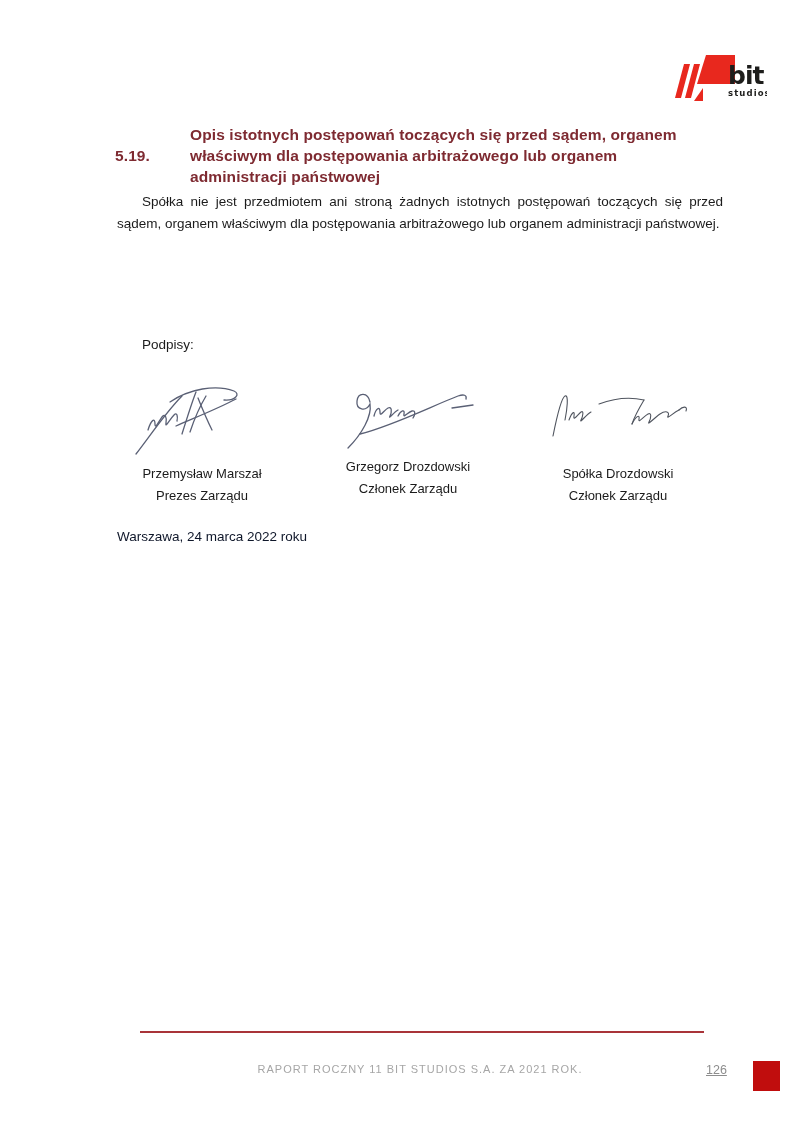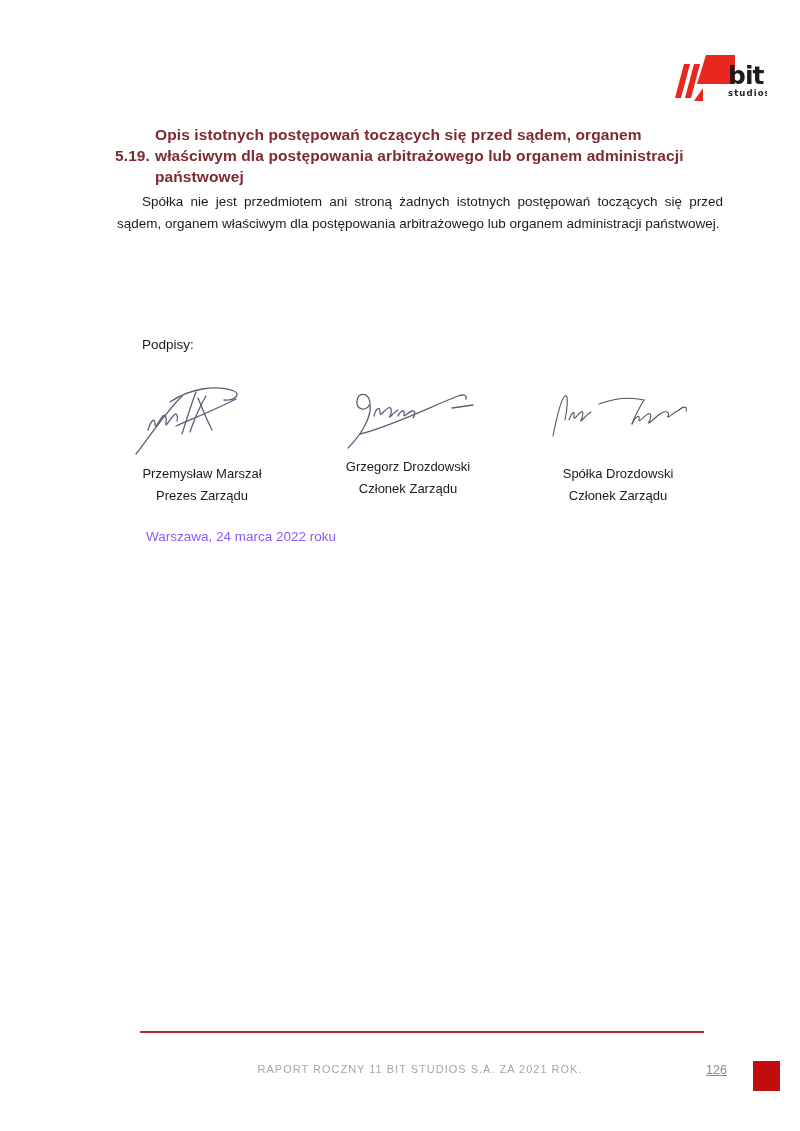--- a/index.html
+++ b/index.html
@@ -19,21 +19,21 @@
 
   
   .heading {
     position: absolute; left: 95px; top: 124px; width: 590px;
     display: flex; align-items: center;
     color: #7e2a31;
     font-size: 15.5px; font-weight: bold; line-height: 21px;
     letter-spacing: 0.1px;
   }
   .heading .num { flex: 0 0 40px; }
-  .heading .title { flex: 1 1 auto; max-width: 545px; }
+  .heading .title { flex: 1 1 auto; max-width: 545px; margin-left: 35px; }
 
   
   .paragraph {
     position: absolute; left: 97px; top: 191px; width: 606px;
     font-size: 13.5px; line-height: 21.5px; color: #1b1b1b;
     text-align: justify; text-indent: 25px;
   }
 
   .podpisy {
     position: absolute; left: 122px; top: 337px;
@@ -48,21 +48,21 @@
   .sig-name {
     position: absolute; width: 180px; text-align: center;
     font-size: 13px; line-height: 22px; color: #1b1b1b;
   }
   .sig-name-1 { left: 92px;  top: 463px; }
   .sig-name-2 { left: 298px; top: 456px; }
   .sig-name-3 { left: 508px; top: 463px; }
 
   .dateline {
     position: absolute; left: 97px; top: 529px;
-    font-size: 13.5px; color: #8b5cf6; margin-left: 29px;
+    font-size: 13.5px; color: #0f172a;
   }
 
   
   .footer-rule {
     position: absolute; left: 120px; top: 1031px; width: 564px; height: 2px;
     background: #a93439;
   }
   .footer-text {
     position: absolute; left: 0; top: 1063px; width: 800px;
     text-align: center;

